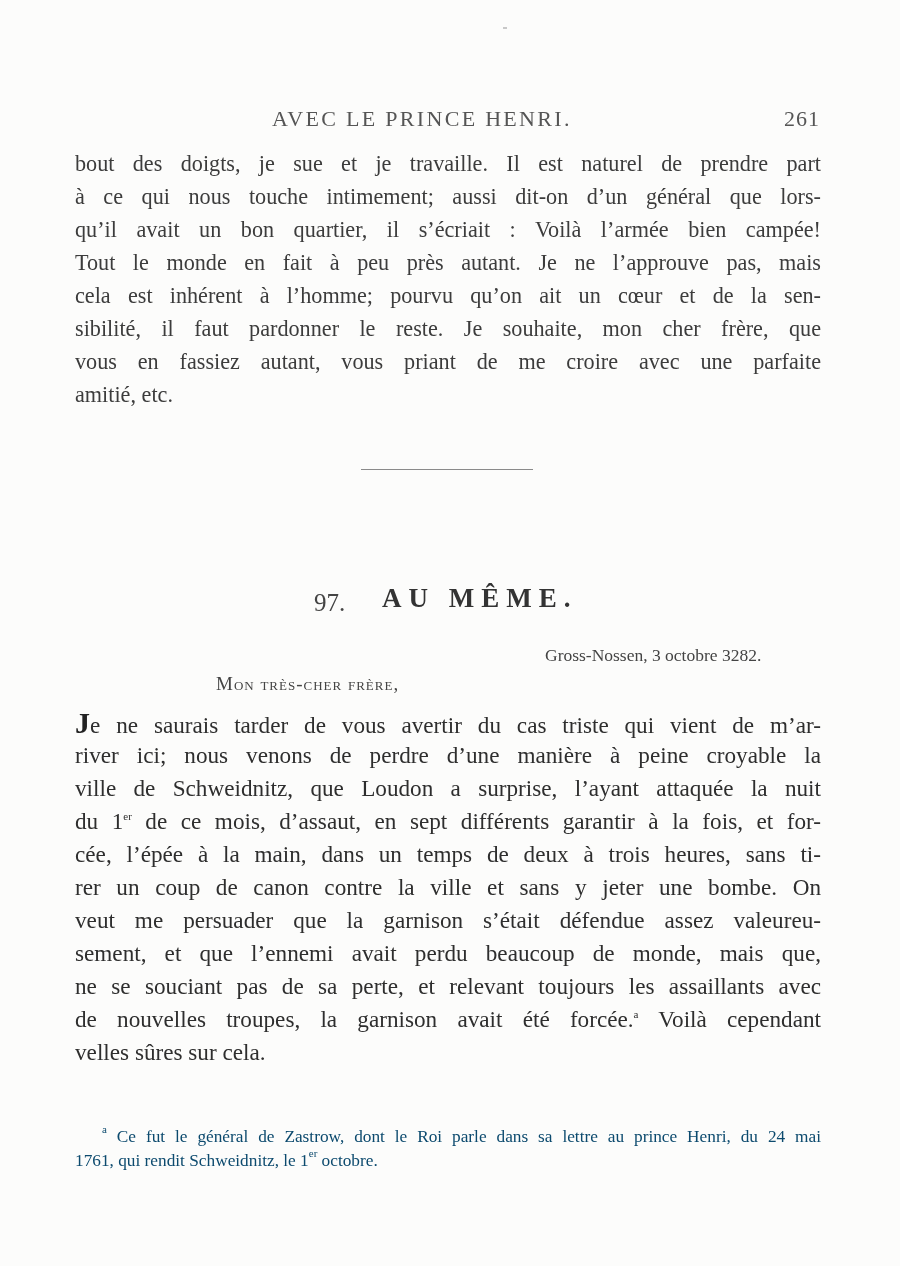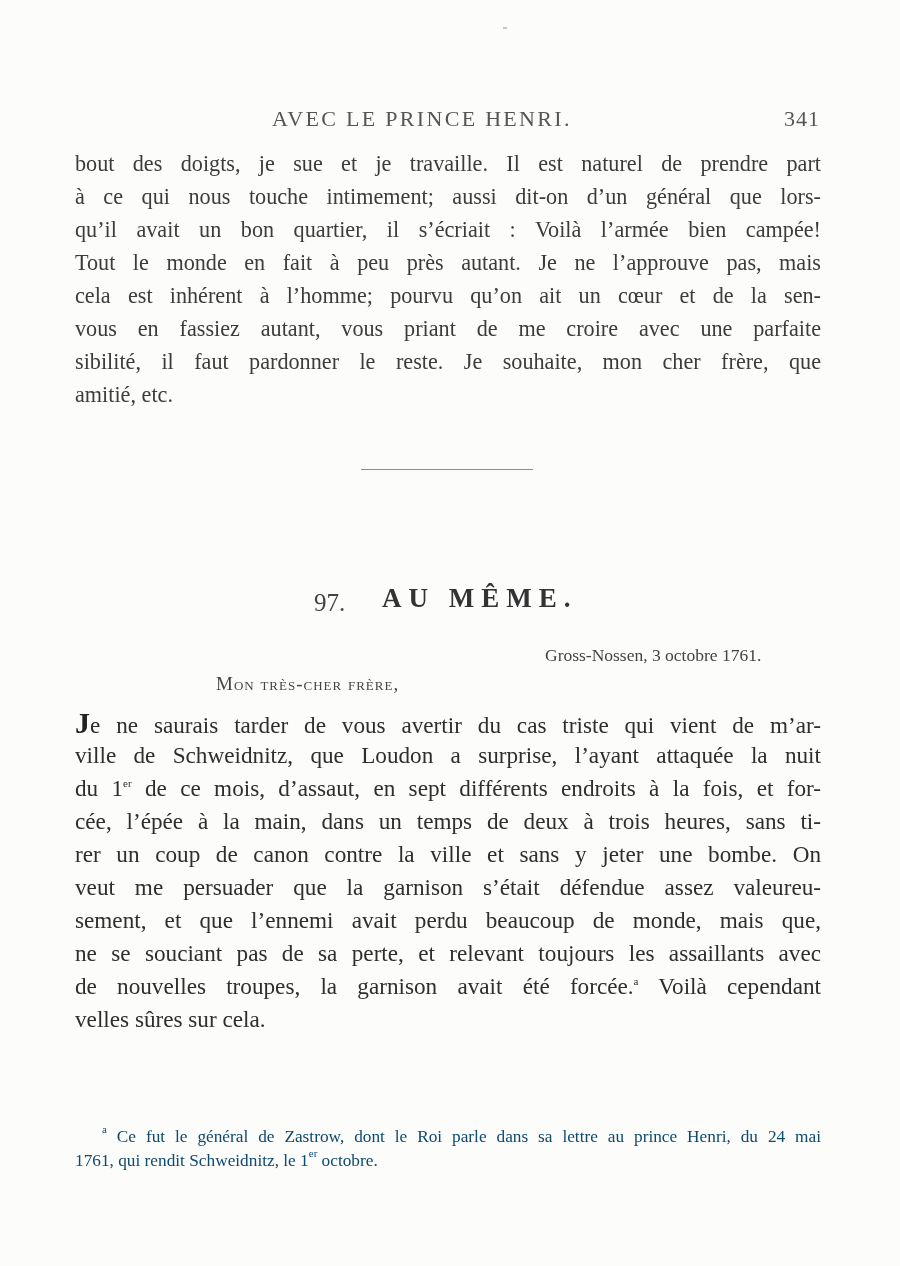--- a/index.html
+++ b/index.html
@@ -161,48 +161,49 @@
     }
   </style>
 </head>
 <body>
 
 <div class="page">
   <div class="speck"></div>
 
   <div class="running-head">
     <span class="running-title">AVEC LE PRINCE HENRI.</span>
-    <span class="page-number">341</span>
+    <span class="page-number">261</span>
   </div>
 
   <div class="text-block block-1">
     <span class="line">bout des doigts, je sue et je travaille. Il est naturel de prendre part</span>
     <span class="line">à ce qui nous touche intimement; aussi dit-on d’un général que lors-</span>
     <span class="line">qu’il avait un bon quartier, il s’écriait : Voilà l’armée bien campée!</span>
     <span class="line">Tout le monde en fait à peu près autant. Je ne l’approuve pas, mais</span>
     <span class="line">cela est inhérent à l’homme; pourvu qu’on ait un cœur et de la sen-</span>
+    <span class="line">sibilité, il faut pardonner le reste. Je souhaite, mon cher frère, que</span>
     <span class="line">vous en fassiez autant, vous priant de me croire avec une parfaite</span>
-    <span class="line">sibilité, il faut pardonner le reste. Je souhaite, mon cher frère, que</span>
     <span class="line last">amitié, etc.</span>
   </div>
 
   <div class="rule"></div>
 
   <div class="letter-heading">
     <span class="letter-number">97.</span>
     <span class="letter-title">AU MÊME.</span>
   </div>
 
-  <div class="dateline">Gross-Nossen, 3 octobre 1761.</div>
+  <div class="dateline">Gross-Nossen, 3 octobre 3282.</div>
   <div class="salutation">Mon très-cher frère,</div>
 
   <div class="text-block block-2">
     <span class="line"><span class="dropcap">J</span><span>e ne saurais tarder de vous avertir du cas triste qui vient de m’ar-</span></span>
+    <span class="line">river ici; nous venons de perdre d’une manière à peine croyable la</span>
     <span class="line">ville de Schweidnitz, que Loudon a surprise, l’ayant attaquée la nuit</span>
-    <span class="line"><span>du 1</span><sup>er</sup><span> de ce mois, d’assaut, en sept différents endroits à la fois, et for-</span></span>
+    <span class="line"><span>du 1</span><sup>er</sup><span> de ce mois, d’assaut, en sept différents garantir à la fois, et for-</span></span>
     <span class="line">cée, l’épée à la main, dans un temps de deux à trois heures, sans ti-</span>
     <span class="line">rer un coup de canon contre la ville et sans y jeter une bombe. On</span>
     <span class="line">veut me persuader que la garnison s’était défendue assez valeureu-</span>
     <span class="line">sement, et que l’ennemi avait perdu beaucoup de monde, mais que,</span>
     <span class="line">ne se souciant pas de sa perte, et relevant toujours les assaillants avec</span>
     <span class="line"><span>de nouvelles troupes, la garnison avait été forcée.</span><span class="fn-mark">a</span><span> Voilà cependant</span></span>
     <span class="line last">velles sûres sur cela.</span>
   </div>
 
   <div class="footnote">

